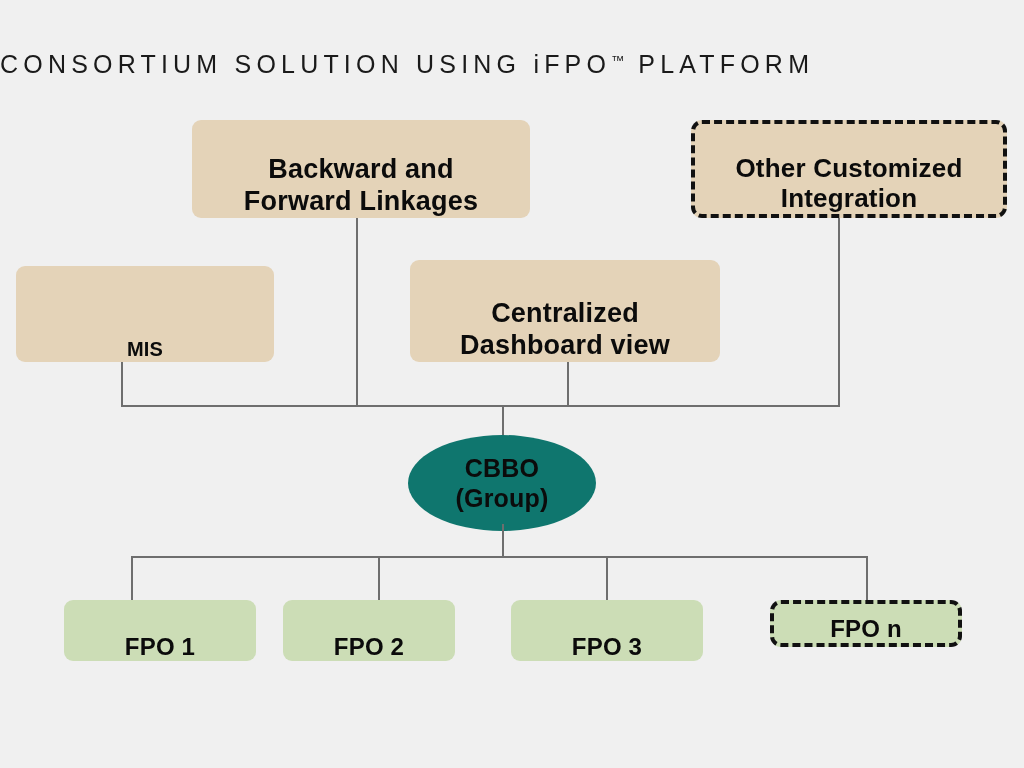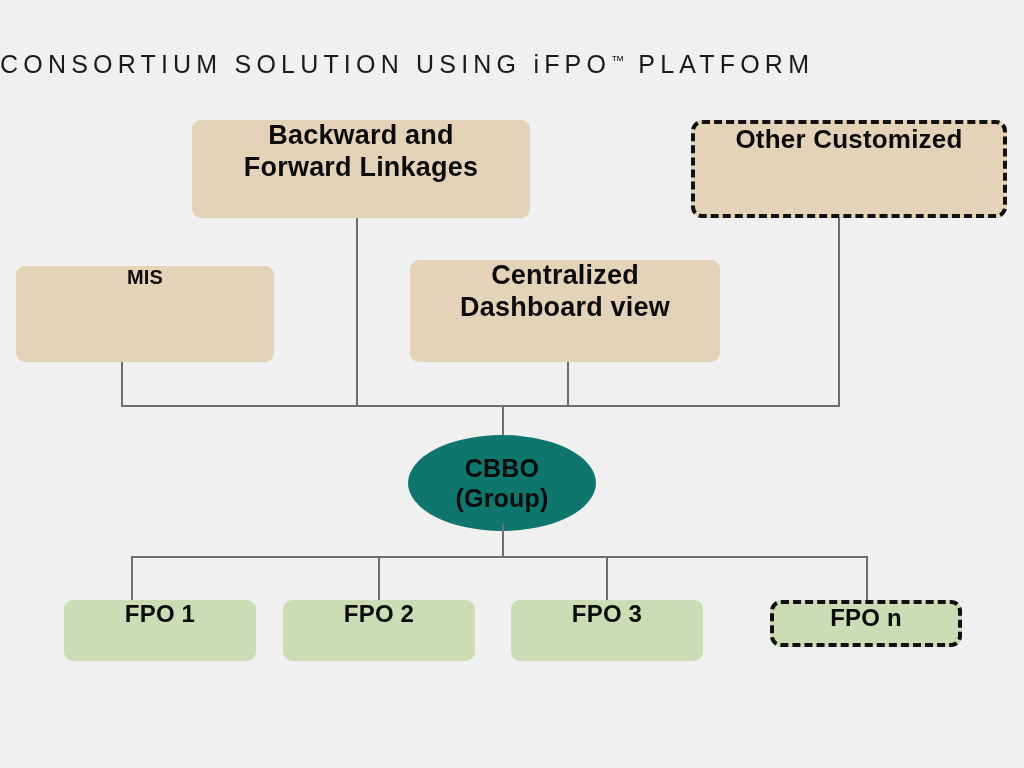--- a/index.html
+++ b/index.html
@@ -37,21 +37,21 @@
     font-size: 13px;
     vertical-align: 8px;
     letter-spacing: 2px;
   }
 
   
   .node {
     position: absolute;
     box-sizing: border-box;
     display: flex;
-    align-items: flex-start;
+    align-items: flex-end;
     justify-content: center;
     text-align: center;
     border-radius: 9px;
     color: #0B0B0B;
     font-weight: bold;
     line-height: 1.18;
     letter-spacing: 0.2px;
   }
   .node.tan   { background: #E4D3B8; }
   .node.sage  { background: #CCDDB6; }
@@ -99,20 +99,21 @@
   <div class="node tan" style="left:192px; top:120px; width:338px; height:98px; font-size:27px;">
     <div>
       <div>Backward and</div>
       <div>Forward Linkages</div>
     </div>
   </div>
 
   <div class="node tan dashed" style="left:691px; top:120px; width:316px; height:98px; font-size:26px;">
     <div>
       <div>Other Customized</div>
+      <div>Integration</div>
     </div>
   </div>
 
   <div class="node tan" style="left:16px; top:266px; width:258px; height:96px; font-size:20px;">
     <div>MIS</div>
   </div>
 
   <div class="node tan" style="left:410px; top:260px; width:310px; height:102px; font-size:27px;">
     <div>
       <div>Centralized</div>
@@ -145,21 +146,21 @@
 
   <div class="line-v" style="left:131px; top:556px; height:45px;"></div>
   <div class="line-v" style="left:378px; top:556px; height:45px;"></div>
   <div class="line-v" style="left:606px; top:556px; height:45px;"></div>
   <div class="line-v" style="left:866px; top:556px; height:45px;"></div>
 
   <div class="node sage" style="left:64px; top:600px; width:192px; height:61px; font-size:24px;">
     <div>FPO 1</div>
   </div>
 
-  <div class="node sage" style="left:283px; top:600px; width:192px; height:61px; font-size:24px;">
+  <div class="node sage" style="left:283px; top:600px; width:172px; height:61px; font-size:24px;">
     <div>FPO 2</div>
   </div>
 
   <div class="node sage" style="left:511px; top:600px; width:192px; height:61px; font-size:24px;">
     <div>FPO 3</div>
   </div>
 
   <div class="node sage dashed" style="left:770px; top:600px; width:192px; height:47px; font-size:24px;">
     <div>FPO n</div>
   </div>

